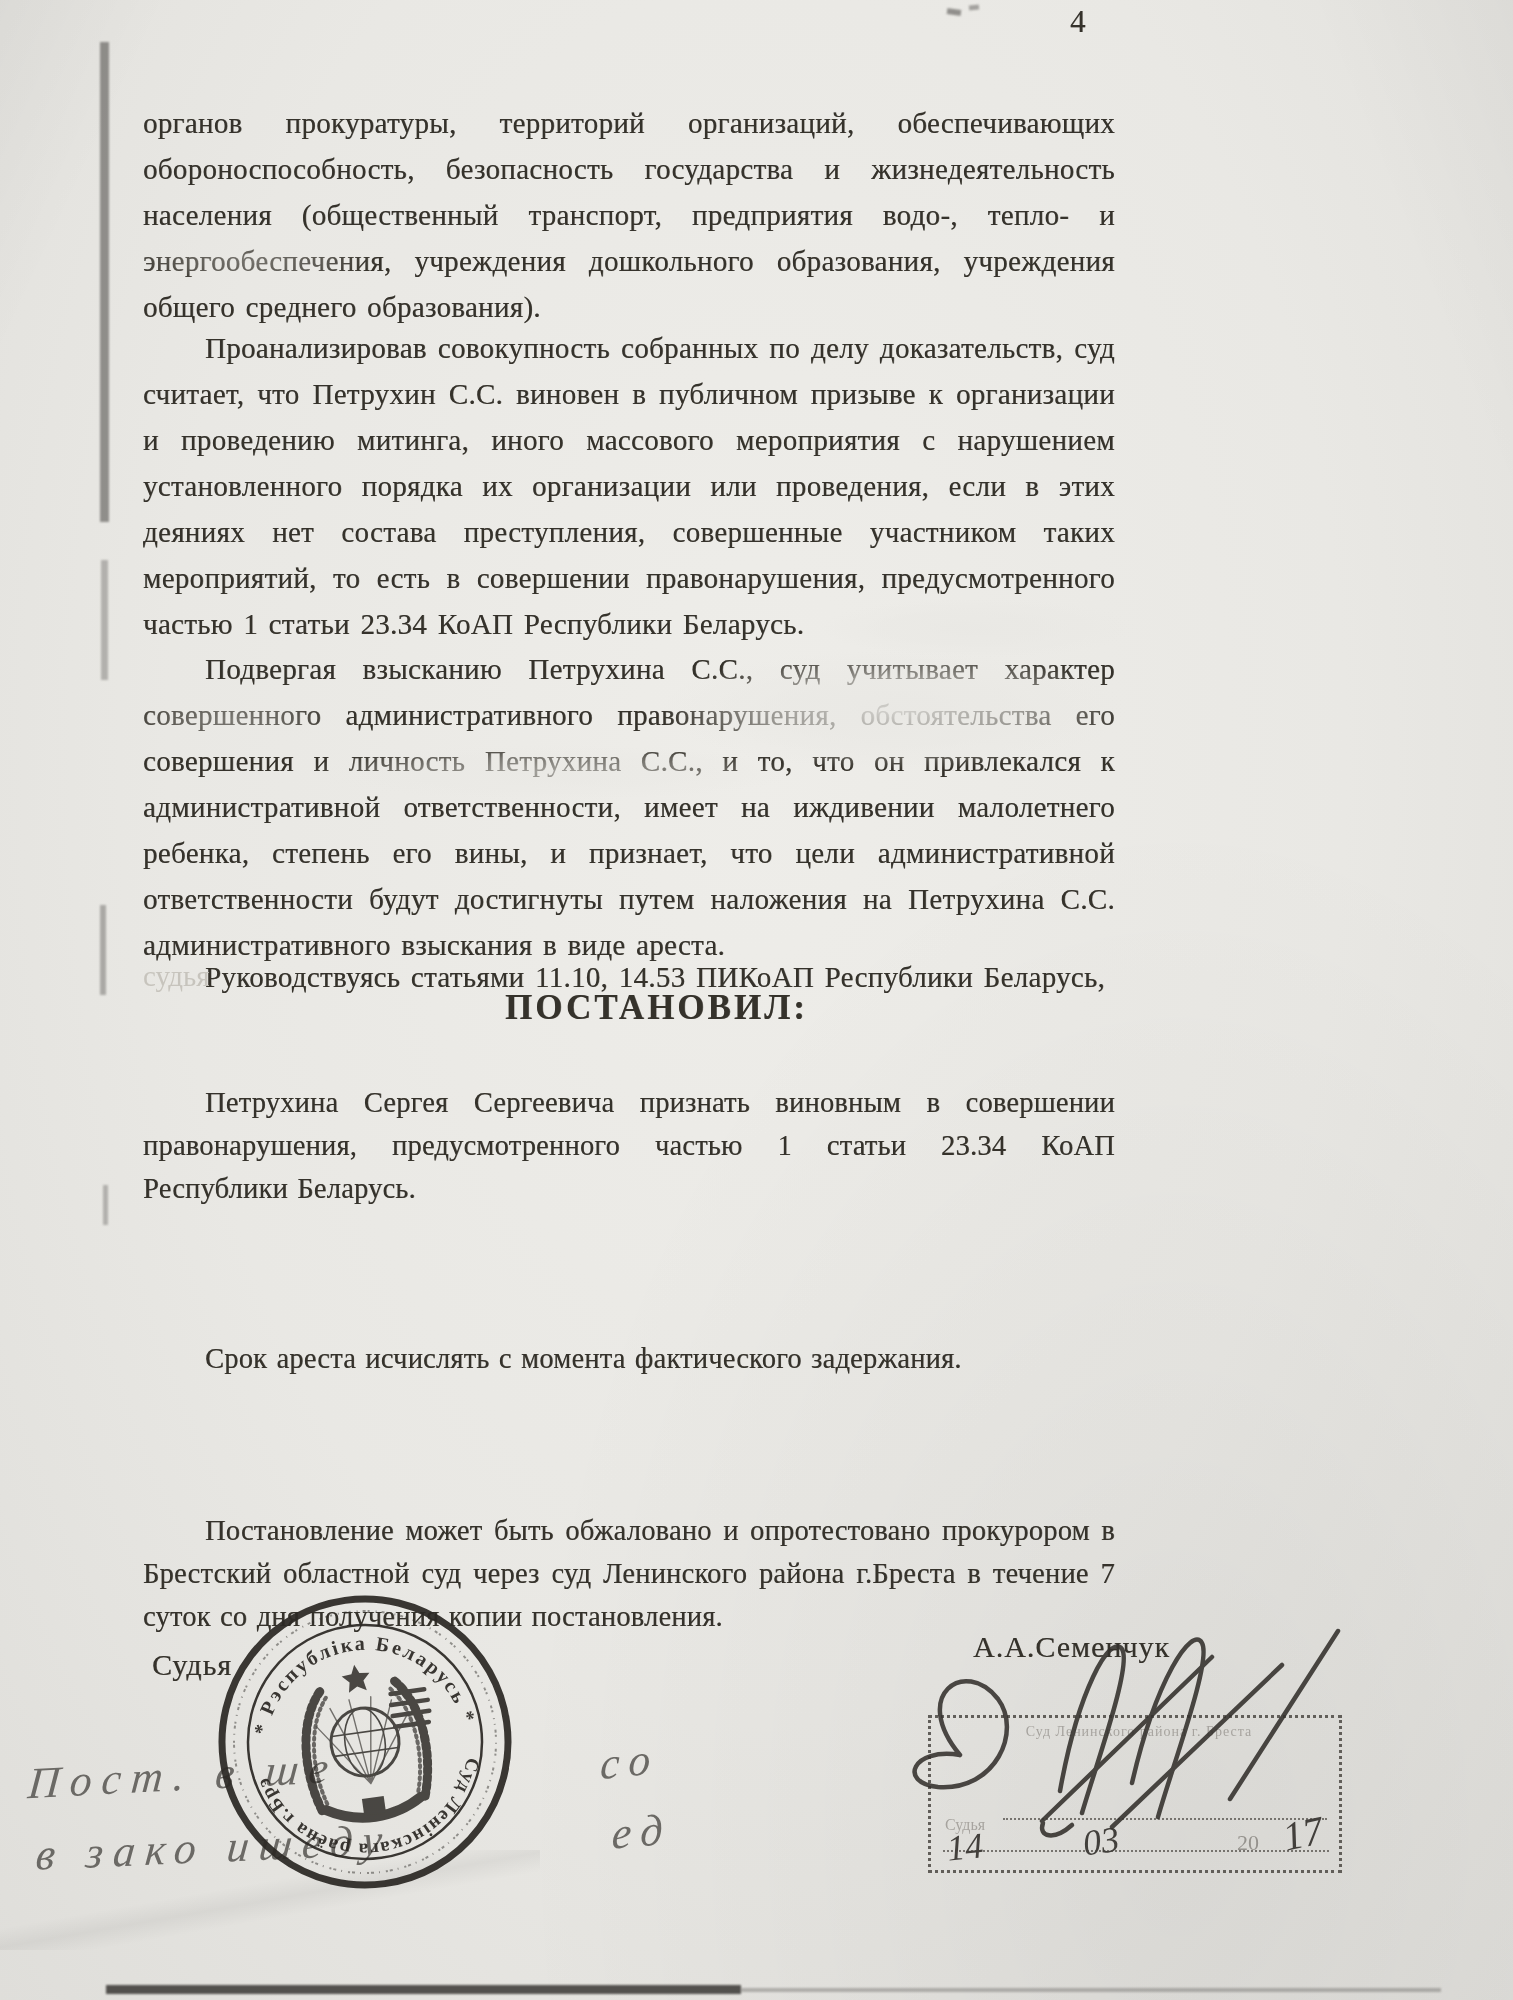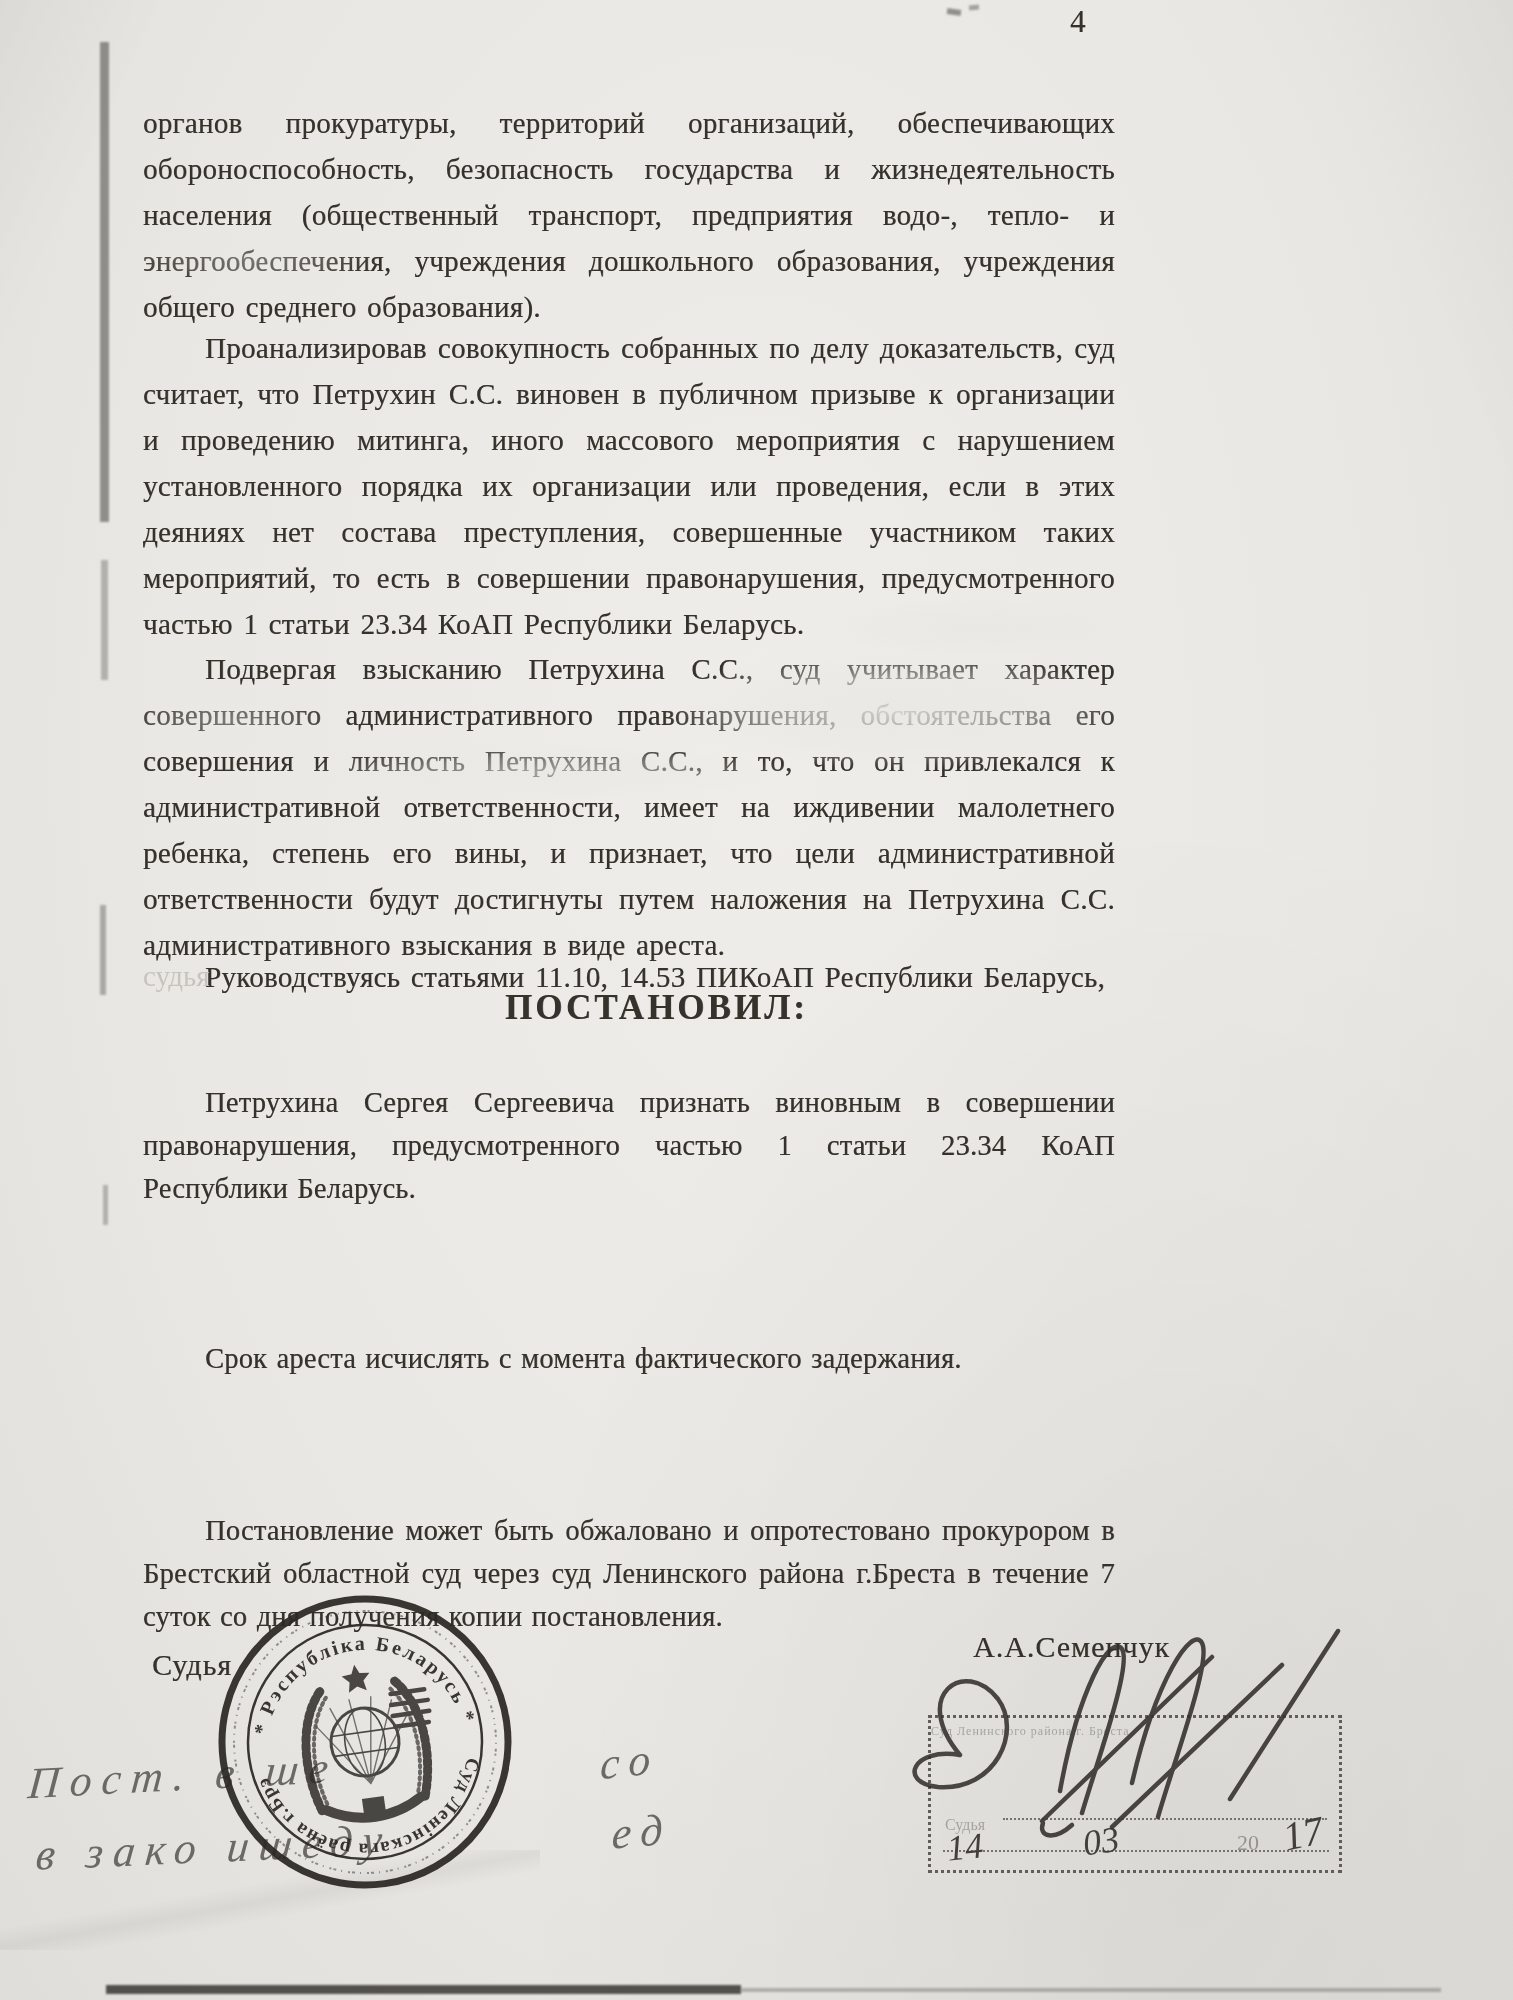--- a/index.html
+++ b/index.html
@@ -34,22 +34,22 @@
     background:radial-gradient(ellipse closest-side, rgba(233,232,228,0.88) 0%, rgba(233,232,228,0.55) 55%, rgba(233,232,228,0) 100%);}
   .hw{
     position:absolute;z-index:4;font-style:italic;color:#514f4b;opacity:.82;
     font-size:44px;letter-spacing:10px;white-space:nowrap;
   }
   .seal{position:absolute;left:215px;top:1592px;width:300px;height:300px;z-index:5;opacity:.93;}
   .stamp{
     position:absolute;left:928px;top:1715px;width:414px;height:158px;z-index:5;
     border:3px dotted #57544f;box-sizing:border-box;opacity:.92;
   }
-  .stamp-court{position:absolute;left:0;right:0;top:6px;
-    font-size:12px;color:#a29f9a;letter-spacing:1px;white-space:nowrap;}
+  .stamp-court{position:absolute;left:8px;right:0;top:6px;text-align:center;
+    font-size:14px;color:#a29f9a;letter-spacing:1px;white-space:nowrap;}
   .stamp-copy{position:absolute;left:0;right:0;top:26px;text-align:center;
     font-size:44px;font-weight:bold;letter-spacing:10px;word-spacing:26px;color:#474440;
     filter:blur(0.4px);text-shadow:1px 0 0 rgba(71,68,64,.5);}
   .stamp-judge{position:absolute;left:14px;top:98px;font-size:16px;color:#a29f9a;}
   .stamp-rule{position:absolute;border-bottom:2px dotted #6e6b66;}
   .stamp-num{position:absolute;font-style:italic;color:#36332f;font-size:36px;z-index:6;}
   .sig-svg{position:absolute;left:810px;top:1595px;z-index:6;}
   .artifact{position:absolute;background:#3a3835;filter:blur(1px);z-index:8;}
   .crease{position:absolute;left:0;top:1850px;width:540px;height:100px;z-index:1;
     background:linear-gradient(170deg, rgba(0,0,0,0) 40%, rgba(0,0,0,0.05) 50%, rgba(0,0,0,0) 60%);}

